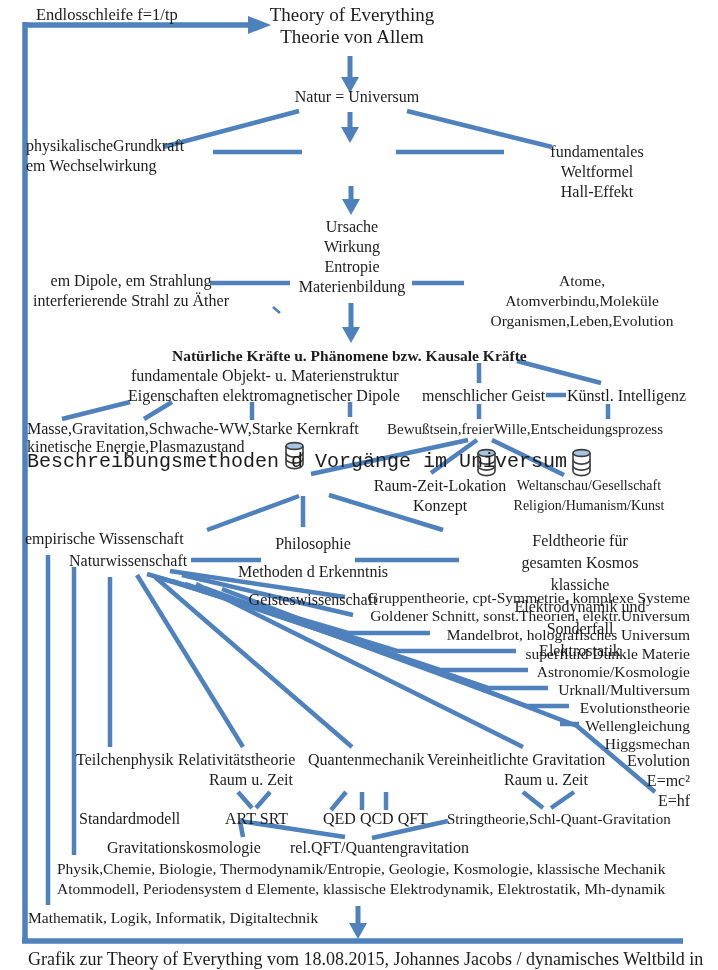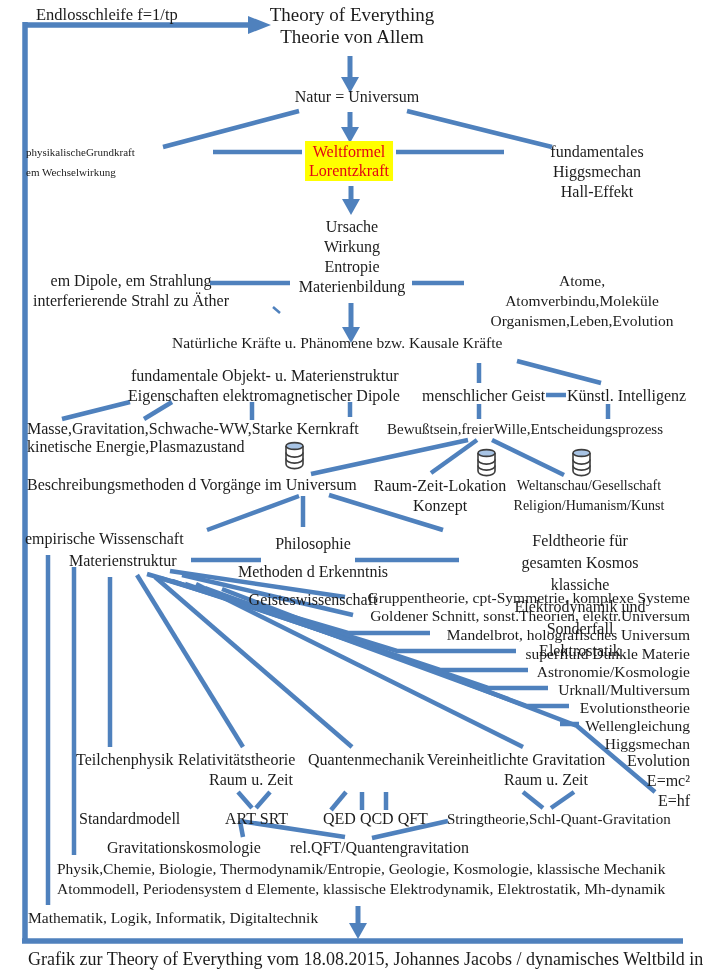--- a/index.html
+++ b/index.html
@@ -10,35 +10,35 @@
   #lines{position:absolute;left:0;top:0;z-index:1;}
   .node{
     position:absolute;z-index:2;font-size:15.5px;line-height:18px;
     white-space:pre-line;color:#1c1c1c;
   }
   .c{transform:translateX(-50%);text-align:center;}
   .r{text-align:right;}
   #n-endlos{left:36px;top:6px;font-size:16.5px;}
   #n-title{left:352px;top:4px;font-size:19px;line-height:22px;}
   #n-natur{left:357px;top:88px;font-size:16px;}
-  #n-grundkraft{left:26px;top:142px;font-size:11px;line-height:20px;}
+  #n-grundkraft{left:26px;top:136px;font-size:16px;line-height:20px;}
   #n-weltformel{left:349px;top:141px;font-size:16px;line-height:19px;background:#ffff00;color:#e30613;padding:1px 4px;}
   #n-naturgesetz{left:597px;top:142px;font-size:16px;line-height:20px;}
   #n-ursache{left:352px;top:217px;font-size:16px;line-height:20px;}
   #n-dipole{left:131px;top:271px;font-size:16px;line-height:20px;}
   #n-atome{left:582px;top:271px;font-size:15.5px;line-height:20px;}
-  #n-kausale{left:172px;top:334px;}
+  #n-kausale{left:172px;top:347px;font-weight:bold;}
   #n-objekt{left:131px;top:367px;font-size:16px;}
   #n-eigensch{left:128px;top:387px;font-size:16px;}
   #n-geist{left:422px;top:387px;font-size:16px;}
   #n-ki{left:567px;top:387px;font-size:16px;}
   #n-masse{left:27px;top:420px;font-size:16px;}
   #n-kinetische{left:27px;top:438px;font-size:16px;}
   #n-bewusst{left:387px;top:420px;font-size:15px;}
-  #n-beschreibung{left:27px;top:476px;font-size:16px;}
+  #n-beschreibung{left:27px;top:453px;font-size:20px;font-family:Liberation Mono, monospace;}
   #n-raumzeit{left:440px;top:476px;font-size:16px;line-height:20px;}
   #n-weltanschau{left:589px;top:476px;font-size:14px;line-height:20px;}
   #n-empirische{left:25px;top:530px;font-size:16px;}
   #n-naturwiss{left:69px;top:552px;font-size:16px;}
   #n-philosophie{left:313px;top:530px;font-size:16px;line-height:28px;}
   #n-feldtheorie{left:580px;top:530px;font-size:16px;line-height:22px;}
   .rlist{right:28px;text-align:right;font-size:15.5px;}
   #n-gruppen{top:589px;}
   #n-goldener{top:607px;}
   #n-mandelbrot{top:626px;}
@@ -158,23 +158,21 @@
     <use href="#dbicon" x="477" y="448"></use>
     <use href="#dbicon" x="572" y="448"></use>
   </svg>
 
   <div class="node" id="n-endlos">Endlosschleife  f=1/tp</div>
   <div class="node c" id="n-title">Theory of Everything
 Theorie von Allem</div>
   <div class="node c" id="n-natur">Natur = Universum</div>
   <div class="node" id="n-grundkraft">physikalischeGrundkraft
 em Wechselwirkung</div>
-  <div class="node c" id="n-weltformel">Weltformel
-Lorentzkraft</div>
-  <div class="node c" id="n-naturgesetz">fundamentales Higgsmechan
+  <div class="node c" id="n-naturgesetz">fundamentales Weltformel
 Hall-Effekt</div>
   <div class="node c" id="n-ursache">Ursache
 Wirkung
 Entropie
 Materienbildung</div>
   <div class="node c" id="n-dipole">em Dipole, em Strahlung
 interferierende Strahl zu Äther</div>
   <div class="node c" id="n-atome">Atome, Atomverbindu,Moleküle
 Organismen,Leben,Evolution</div>
   <div class="node" id="n-kausale">Natürliche Kräfte u. Phänomene bzw. Kausale Kräfte</div>
@@ -184,21 +182,21 @@
   <div class="node" id="n-ki">Künstl. Intelligenz</div>
   <div class="node" id="n-masse">Masse,Gravitation,Schwache-WW,Starke Kernkraft</div>
   <div class="node" id="n-kinetische">kinetische Energie,Plasmazustand</div>
   <div class="node" id="n-bewusst">Bewußtsein,freierWille,Entscheidungsprozess</div>
   <div class="node" id="n-beschreibung">Beschreibungsmethoden d Vorgänge im Universum</div>
   <div class="node c" id="n-raumzeit">Raum-Zeit-Lokation
 Konzept</div>
   <div class="node c" id="n-weltanschau">Weltanschau/Gesellschaft
 Religion/Humanism/Kunst</div>
   <div class="node" id="n-empirische">empirische Wissenschaft</div>
-  <div class="node" id="n-naturwiss">Materienstruktur</div>
+  <div class="node" id="n-naturwiss">Naturwissenschaft</div>
   <div class="node c" id="n-philosophie">Philosophie
 Methoden d Erkenntnis
 Geisteswissenschaft</div>
   <div class="node c" id="n-feldtheorie">Feldtheorie für gesamten Kosmos
 klassiche Elektrodynamik und
 Sonderfall Elektrostatik</div>
   <div class="node rlist" id="n-gruppen">Gruppentheorie, cpt-Symmetrie, komplexe Systeme</div>
   <div class="node rlist" id="n-goldener">Goldener Schnitt, sonst.Theorien, elektr.Universum</div>
   <div class="node rlist" id="n-mandelbrot">Mandelbrot, holografisches Universum</div>
   <div class="node rlist" id="n-superfluid">superfluid Dunkle Materie</div>

